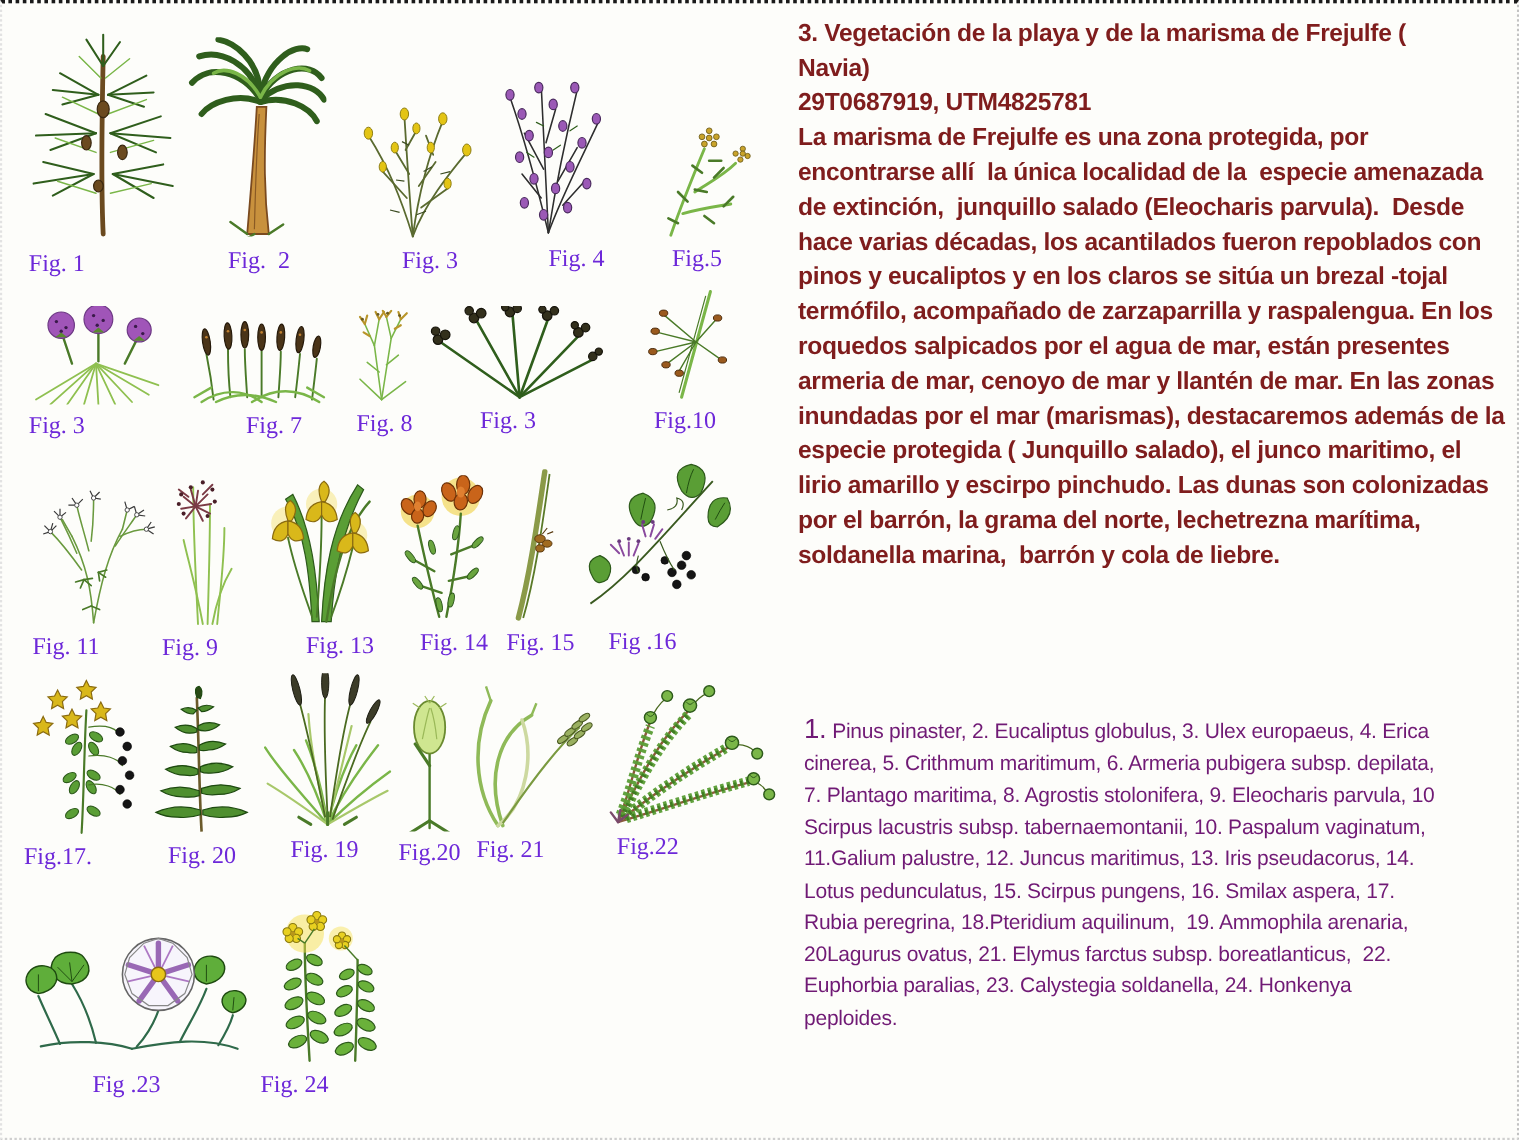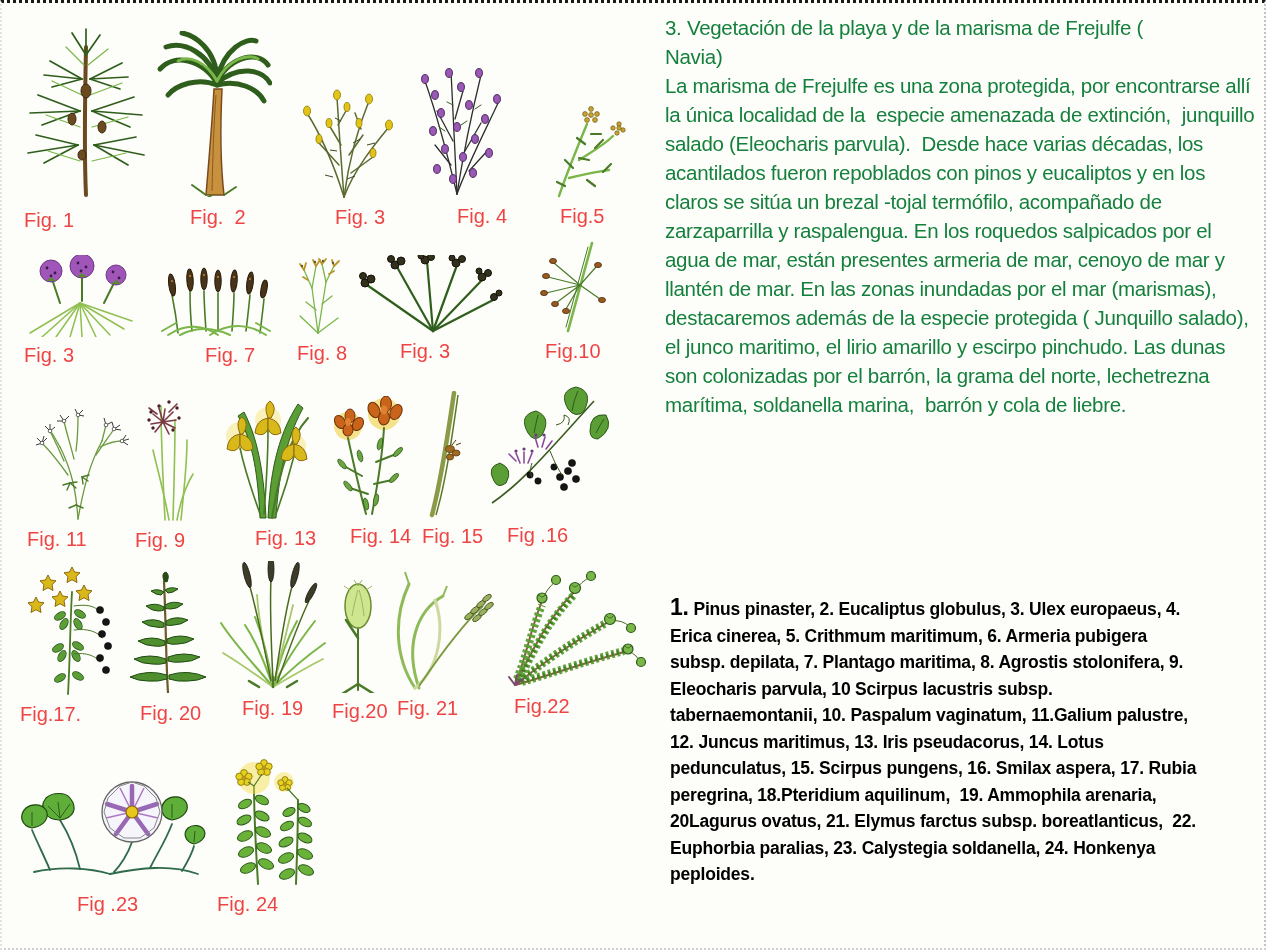--- a/index.html
+++ b/index.html
@@ -1,23 +1,23 @@
 <!DOCTYPE html>
 <html><head>
 <meta charset="utf-8">
 <style>
   html,body{margin:0;padding:0}
   body{width:1266px;height:950px;position:relative;background:#fdfdfa;font-family:"Liberation Sans",sans-serif;overflow:hidden}
   .page{position:absolute;inset:0;border-top:3px dotted #1a1a1a;border-right:2px dotted #c2c2c2;border-bottom:2px dotted #cfcfcf;border-left:2px dotted #e2e2e2;box-sizing:border-box}
   figure{position:absolute;margin:0}
   figure svg{position:absolute;left:0;top:0}
-  .figlabel{position:absolute;bottom:0;font-family:Liberation Sans, sans-serif;font-size:20px;color:#ef4444;white-space:pre;line-height:1}
-  .article{position:absolute;left:663px;top:10px;width:592px;color:#15803d;font-weight:normal}
+  .figlabel{position:absolute;bottom:0;font-family:Liberation Serif, serif;font-size:20px;color:#6d28d9;white-space:pre;line-height:1}
+  .article{position:absolute;left:663px;top:10px;width:592px;color:#7f1d1d;font-weight:bold}
   .tblock{font-size:20.5px;line-height:29px;letter-spacing:-0.3px;white-space:pre-wrap}
-  .species{position:absolute;left:668px;top:591px;width:528px;color:#000000;font-weight:bold;font-size:17.5px;line-height:26.5px;letter-spacing:-0.2px;white-space:pre-wrap}
+  .species{position:absolute;left:668px;top:591px;width:528px;color:#701a75;font-weight:normal;font-size:17.5px;line-height:26.5px;letter-spacing:-0.2px;white-space:pre-wrap}
   .species .lead{font-size:23px}
   
   .s1{stroke:#4a7a28;fill:none;stroke-linecap:round}
   .s2{stroke:#7ab648;fill:none;stroke-linecap:round}
   .s3{stroke:#2f5e1c;fill:none;stroke-linecap:round}
   .s4{stroke:#8fc050;fill:none;stroke-linecap:round}
   .dk{stroke:#2e2e2e;fill:none;stroke-linecap:round}
   .br{stroke:#6b4a1f;fill:none;stroke-linecap:round}
   .lf{fill:#5a9e35;stroke:#2d5a1b;stroke-width:1}
   .pet{fill:#d9b81a;stroke:#8a6b10;stroke-width:1}
@@ -907,18 +907,19 @@
         </g>
       </svg>
       <figcaption class="figlabel" style="left:7px">Fig. 24</figcaption>
     </figure>
 
   </div>
 
   <div class="article">
     <div class="tblock">3. Vegetación de la playa y de la marisma de Frejulfe (
 Navia)</div>
+    <div class="tblock">29T0687919, UTM4825781</div>
     <div class="tblock">La marisma de Frejulfe es una zona protegida, por encontrarse allí  la única localidad de la  especie amenazada de extinción,  junquillo salado (Eleocharis parvula).  Desde hace varias décadas, los acantilados fueron repoblados con pinos y eucaliptos y en los claros se sitúa un brezal -tojal termófilo, acompañado de zarzaparrilla y raspalengua. En los roquedos salpicados por el agua de mar, están presentes armeria de mar, cenoyo de mar y llantén de mar. En las zonas inundadas por el mar (marismas), destacaremos además de la especie protegida ( Junquillo salado), el junco maritimo, el lirio amarillo y escirpo pinchudo. Las dunas son colonizadas por el barrón, la grama del norte, lechetrezna marítima, soldanella marina,  barrón y cola de liebre.</div>
   </div>
 
   <div class="species"><span class="lead">1.</span><span> Pinus pinaster, 2. Eucaliptus globulus, 3. Ulex europaeus, 4. Erica cinerea, 5. Crithmum maritimum, 6. Armeria pubigera subsp. depilata, 7. Plantago maritima, 8. Agrostis stolonifera, 9. Eleocharis parvula, 10 Scirpus lacustris subsp. tabernaemontanii, 10. Paspalum vaginatum, 11.Galium palustre, 12. Juncus maritimus, 13. Iris pseudacorus, 14. Lotus pedunculatus, 15. Scirpus pungens, 16. Smilax aspera, 17. Rubia peregrina, 18.Pteridium aquilinum,  19. Ammophila arenaria, 20Lagurus ovatus, 21. Elymus farctus subsp. boreatlanticus,  22. Euphorbia paralias, 23. Calystegia soldanella, 24. Honkenya peploides.</span></div>
 
 </div>
 
 </body></html>

